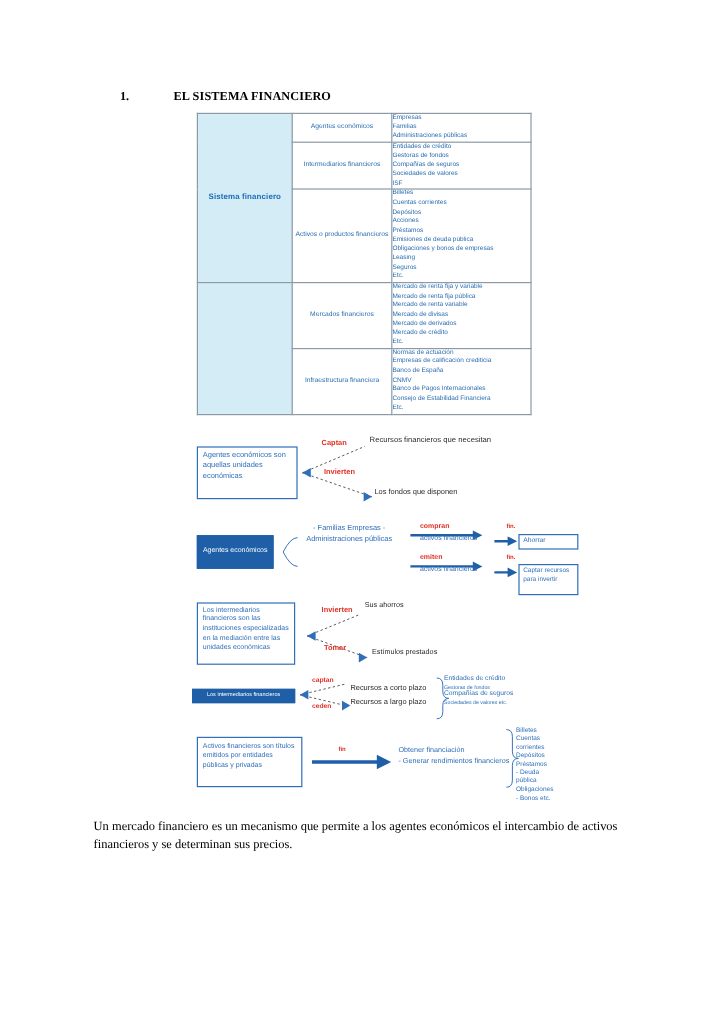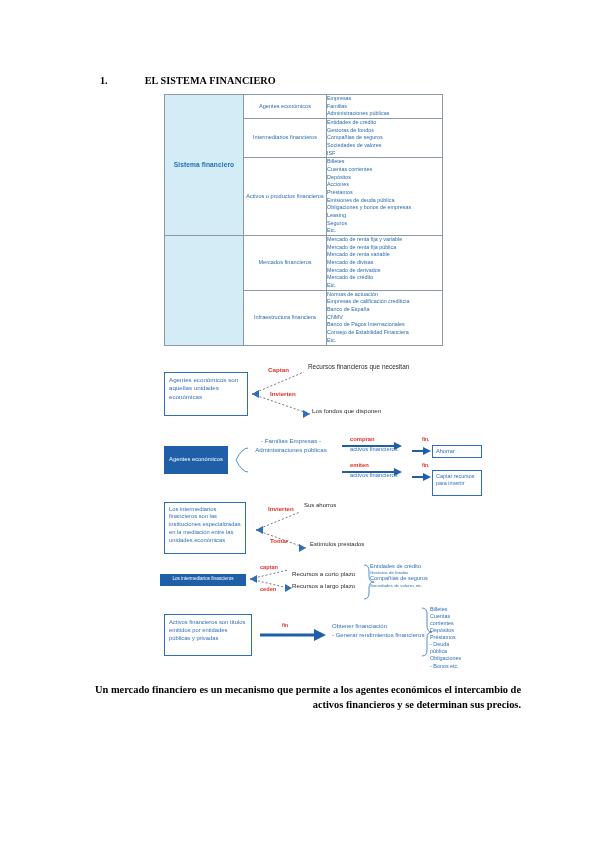--- a/index.html
+++ b/index.html
@@ -71,21 +71,21 @@
   .d4 .list .sub{font-size:4.4px;}
   .d4 svg{position:absolute;left:0;top:0;}
 
   .d5{height:60px;margin-top:6px;}
   .d5 .box{position:absolute;left:0;top:8px;width:88px;height:42px;font-size:5.8px;line-height:1.45;}
   .d5 .fin{position:absolute;left:118px;top:16px;}
   .d5 .out{position:absolute;left:168px;top:16px;color:#2f6fba;font-size:6.0px;line-height:1.5;}
   .d5 .list{position:absolute;left:266px;top:0px;color:#2f6fba;font-size:5.4px;line-height:1.32;}
   .d5 svg{position:absolute;left:0;top:0;}
 
-  .closing{margin:16px 0 0 0;font-size:10.4px;line-height:1.5;font-family:"Liberation Serif",serif;text-align:right;font-weight:bold;}
+  .closing{margin:16px 0 0 0;font-size:10.4px;line-height:1.5;font-family:"Liberation Serif",serif;text-align:left;}
 </style>
 </head>
 <body>
 
 <div class="page">
 
 
   <div class="section-line">
     <span class="section-num">1.</span>
     <span class="section-title">EL SISTEMA FINANCIERO</span>

